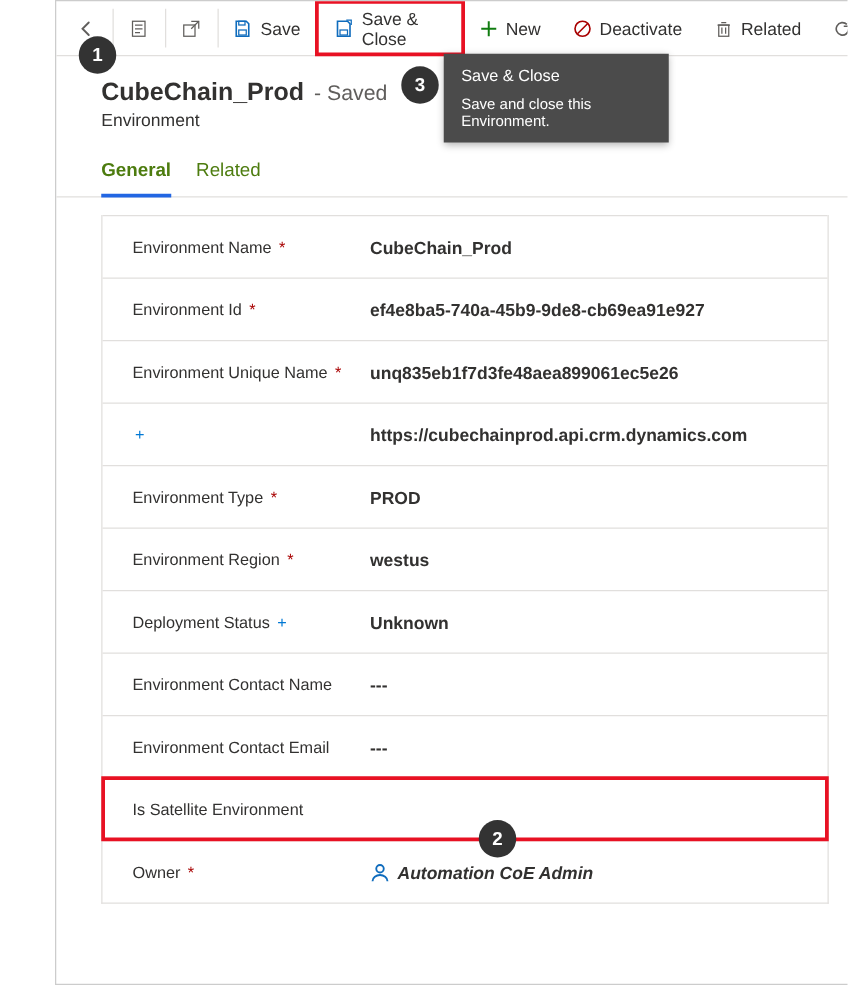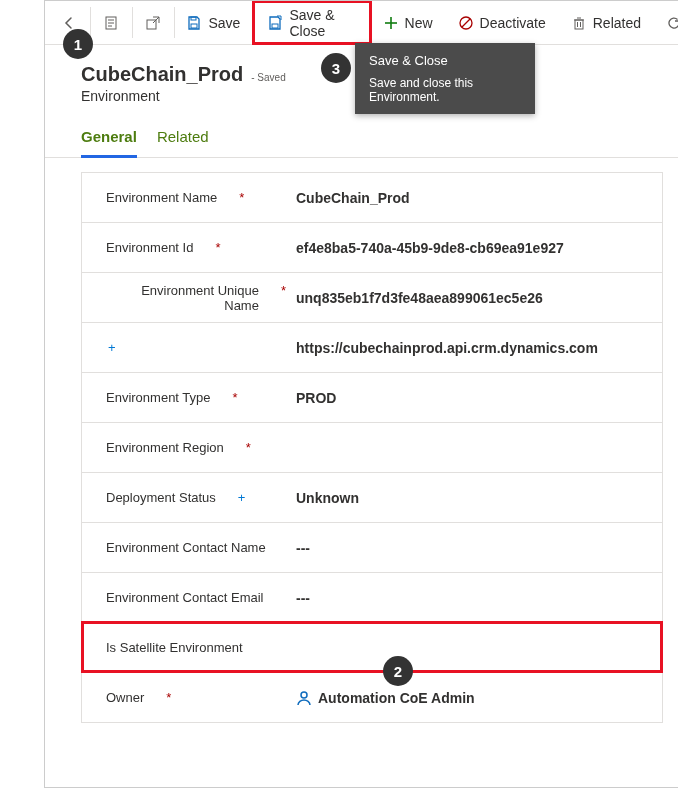--- a/index.html
+++ b/index.html
@@ -13,35 +13,35 @@
   .tooltip { position:absolute; top:42px; left:310px; background:#4b4b4b; color:#fff; padding:10px 14px; font-size:13px; width:180px; box-shadow:0 2px 6px rgba(0,0,0,0.3);}
   .tooltip .tt-title{ font-weight:normal; margin-bottom:8px;}
   .tooltip .tt-body{ font-size:12px;}
   .badge { position:absolute; width:30px; height:30px; border-radius:50%; background:#333; color:#fff; display:flex; align-items:center; justify-content:center; font-weight:bold; font-size:15px;}
   .badge.b1{ top:28px; left:18px;}
   .badge.b2{ top:655px; left:338px;}
   .badge.b3{ top:52px; left:276px;}
   .header-area { padding:18px 36px 10px 36px;}
   .title-row { display:flex; align-items:baseline; gap:8px;}
   .title { font-size:20px; font-weight:600;}
-  .saved { font-size:10px; color:#605e5c;}
+  .saved { font-size:17px; color:#605e5c;}
   .subhead { font-size:14px; color:#323130; margin-top:2px;}
   .tabs { display:flex; gap:20px; padding:14px 36px 0 36px; border-bottom:1px solid #e1dfdd;}
   .tab { padding-bottom:10px; font-size:15px; color:#4d7c0f; cursor:pointer;}
   .tab.active { font-weight:600; border-bottom:3px solid #2266E3; margin-bottom:-1px;}
   .form { padding:14px 36px 20px 36px;}
   .form-inner { border:1px solid #e1dfdd; border-top:none;}
   .row { display:flex; align-items:center; border-top:1px solid #e1dfdd; min-height:50px; padding:8px 20px 8px 24px;}
-  .row .lbl { width:180px; font-size:13px; color:#323130; display:flex; gap:20px;text-align:right;}
+  .row .lbl { width:180px; font-size:13px; color:#323130; display:flex; gap:4px;text-align:right;}
   .row .lbl .txt{ flex:0 1 auto;}
   .req { color:#a80000; font-size:13px; margin-left:2px;}
   .rec { color:#0078d4; font-size:13px; margin-left:2px;}
   .row .val { flex:1; font-size:14px; font-weight:600; color:#323130; padding-left:10px;}
   .row.hl { outline:3px solid #e81123; outline-offset:-2px;}
-  .owner-val { color:#0F6CBD; font-weight:600; display:flex; align-items:flex-start; gap:6px;}
+  .owner-val { color:#0F6CBD; font-weight:600; display:flex; align-items:flex-start; gap:6px;font-style:italic;}
   svg { display:block; }
 </style>
 </head>
 <body>
 
 <div class="frame">
 
   <div class="toolbar">
     <div class="tb-btn">
       <span class="ic">
@@ -190,20 +190,21 @@
             <span class="req">*</span>
           </div>
         <div class="val">PROD</div>
       </div>
 
       <div class="row">
         <div class="lbl">
             <span class="txt">Environment Region</span>
             <span class="req">*</span>
           </div>
+        <div class="val">westus</div>
       </div>
 
       <div class="row">
         <div class="lbl">
             <span class="txt">Deployment Status</span>
             <span class="rec">+</span>
           </div>
         <div class="val">Unknown</div>
       </div>
 

